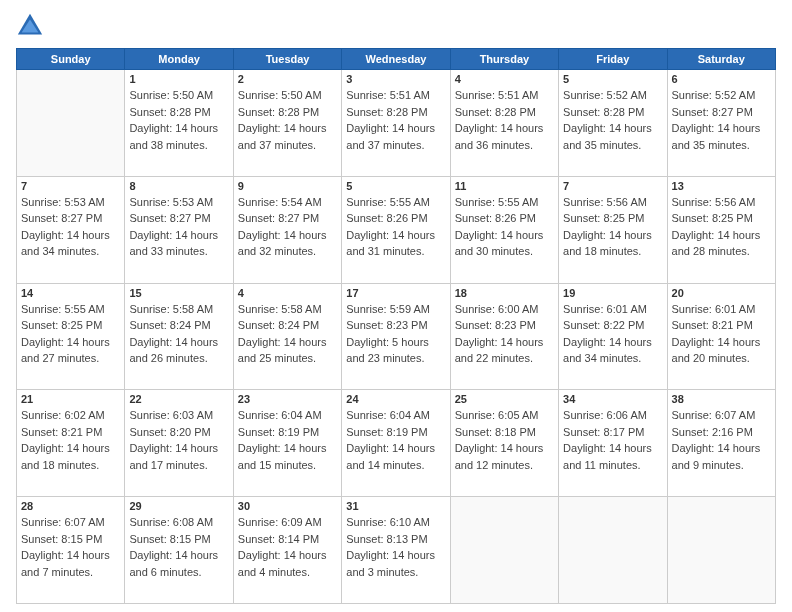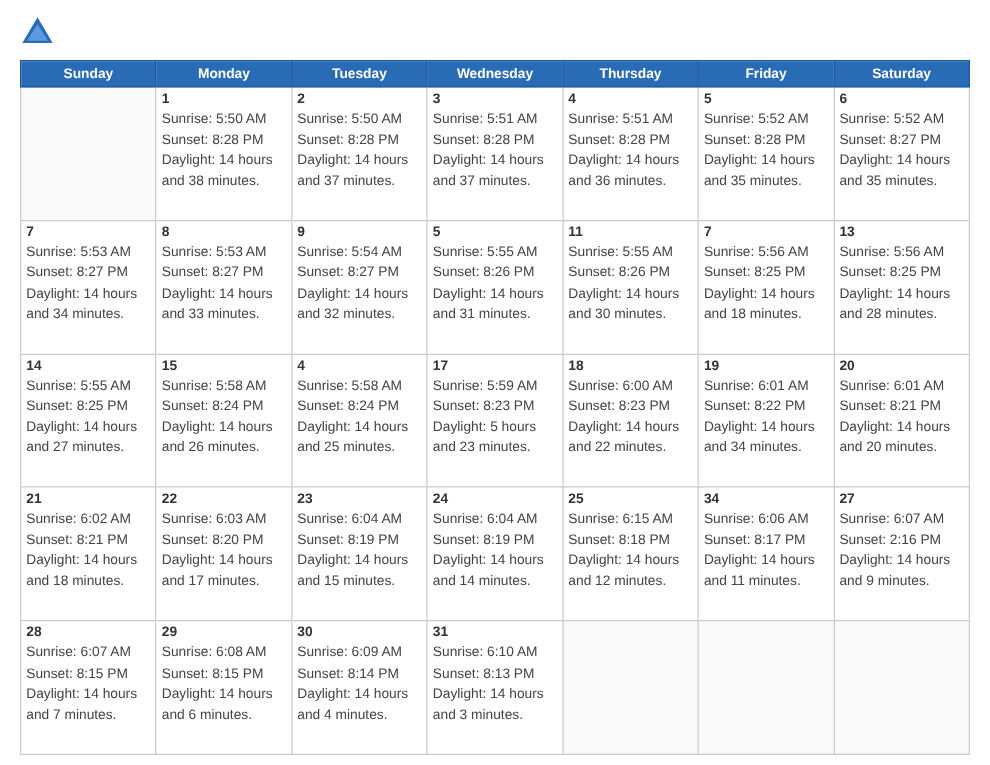--- a/index.html
+++ b/index.html
@@ -331,35 +331,35 @@
             <div class="day-number">24</div>
             <div class="day-info">
               <div>Sunrise: 6:04 AM</div>
               <div>Sunset: 8:19 PM</div>
               <div>Daylight: 14 hours and 14 minutes.</div>
             </div>
           </td>
           <td>
             <div class="day-number">25</div>
             <div class="day-info">
-              <div>Sunrise: 6:15 AM</div>
+              <div>Sunrise: 6:05 AM</div>
               <div>Sunset: 8:18 PM</div>
               <div>Daylight: 14 hours and 12 minutes.</div>
             </div>
           </td>
           <td>
             <div class="day-number">34</div>
             <div class="day-info">
               <div>Sunrise: 6:06 AM</div>
               <div>Sunset: 8:17 PM</div>
               <div>Daylight: 14 hours and 11 minutes.</div>
             </div>
           </td>
           <td>
-            <div class="day-number">27</div>
+            <div class="day-number">38</div>
             <div class="day-info">
               <div>Sunrise: 6:07 AM</div>
               <div>Sunset: 2:16 PM</div>
               <div>Daylight: 14 hours and 9 minutes.</div>
             </div>
           </td>
         </tr>
         <tr>
           <td>
             <div class="day-number">28</div>

